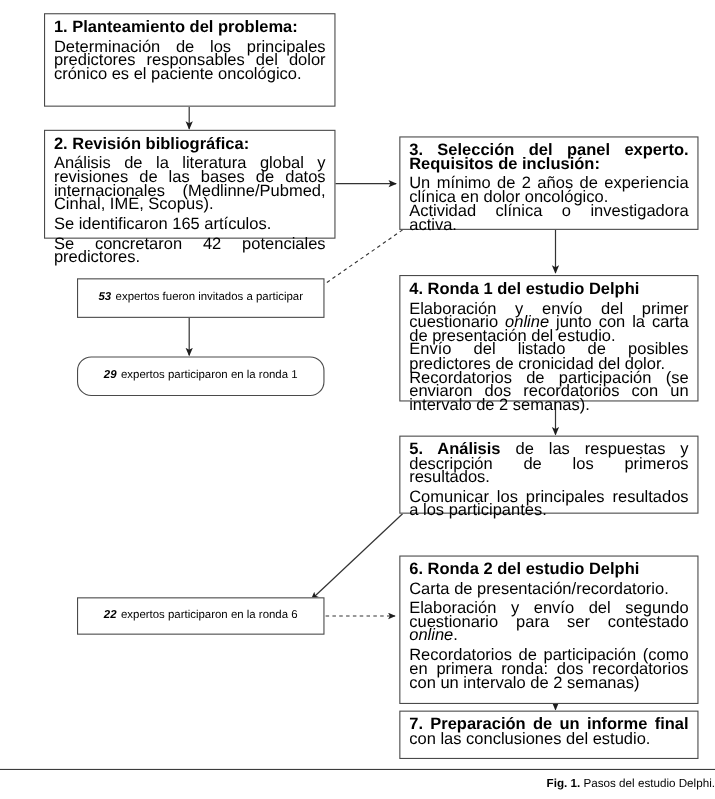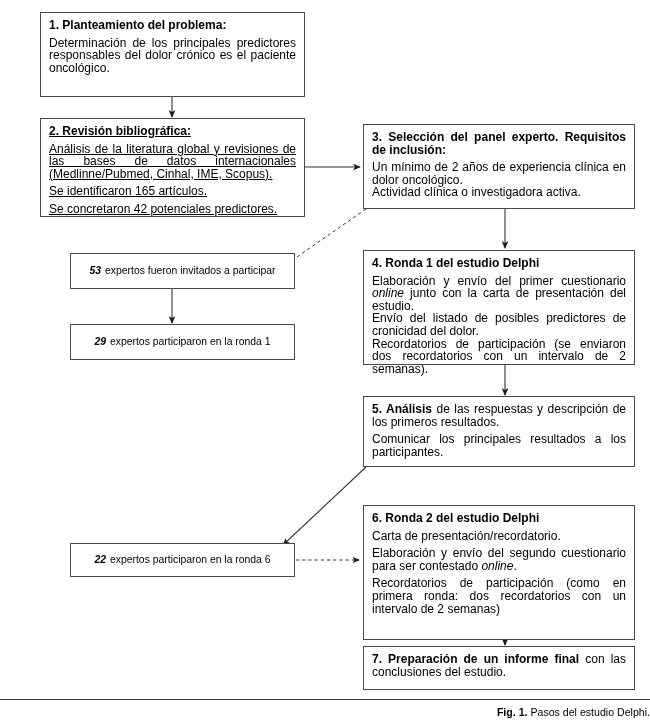--- a/index.html
+++ b/index.html
@@ -20,21 +20,21 @@
     left: 0; top: 0;
     width: 650px;
     height: 726px;
   }
   .node {
     position: absolute;
     box-sizing: border-box;
     border: 1px solid #4a4a4a;
     background: #ffffff;
     padding: 6px 8px 7px 8px;
-    font-size: 12px;
+    font-size: 15px;
     line-height: 12.6px;
     color: #000;
     z-index: 2;
   }
   .node p {
     margin: 0 0 5px 0;
     text-align: justify;
     text-justify: inter-word;
   }
   .node p:last-child { margin-bottom: 0; }
@@ -140,21 +140,21 @@
     <g>
       <line x1="505" y1="620" x2="505" y2="645" stroke="#333333" stroke-width="1.1" marker-end="url(#arrowhead)"></line>
     </g>
   </svg>
 
   <div class="node" style="left:40px; top:12px; width:265px; height:85px;">
     <p><b>1. Planteamiento del problema:</b></p>
     <p>Determinación de los principales predictores responsables del dolor crónico es el paciente oncológico.</p>
   </div>
 
-  <div class="node" style="left:40px; top:118px; width:265px; height:99px;text-decoration:underline;">
+  <div class="node" style="left:40px; top:118px; width:265px; height:99px;">
     <p><b>2. Revisión bibliográfica:</b></p>
     <p>Análisis de la literatura global y revisiones de las bases de datos internacionales (Medlinne/Pubmed, Cinhal, IME, Scopus).</p>
     <p>Se identificaron 165 artículos.</p>
     <p>Se concretaron 42 potenciales predictores.</p>
   </div>
 
   <div class="node" style="left:363px; top:124px; width:272px; height:85px;">
     <p><b>3. Selección del panel experto. Requisitos de inclusión:</b></p>
     <p class="tight">Un mínimo de 2 años de experiencia clínica en dolor oncológico.</p>
     <p>Actividad clínica o investigadora activa.</p>
@@ -165,21 +165,21 @@
     <span>expertos fueron invitados a participar</span>
   </div>
 
   <div class="node" style="left:363px; top:250px; width:272px; height:115px;">
     <p><b>4. Ronda 1 del estudio Delphi</b></p>
     <p class="tight"><span>Elaboración y envío del primer cuestionario </span><i>online</i><span> junto con la carta de presentación del estudio.</span></p>
     <p class="tight">Envío del listado de posibles predictores de cronicidad del dolor.</p>
     <p>Recordatorios de participación (se enviaron dos recordatorios con un intervalo de 2 semanas).</p>
   </div>
 
-  <div class="single-line" style="left:70px; top:324px; width:225px; height:36px;">
+  <div class="single-line" style="left:70px; top:324px; width:225px; height:36px;border-radius:13px;">
     <span class="num">29</span>
     <span>expertos participaron en la ronda 1</span>
   </div>
 
   <div class="node" style="left:363px; top:396px; width:272px; height:71px;">
     <p><b>5. </b><b>Análisis</b><span> de las respuestas y descripción de los primeros resultados.</span></p>
     <p>Comunicar los principales resultados a los participantes.</p>
   </div>
 
   <div class="single-line" style="left:70px; top:543px; width:225px; height:34px;">

